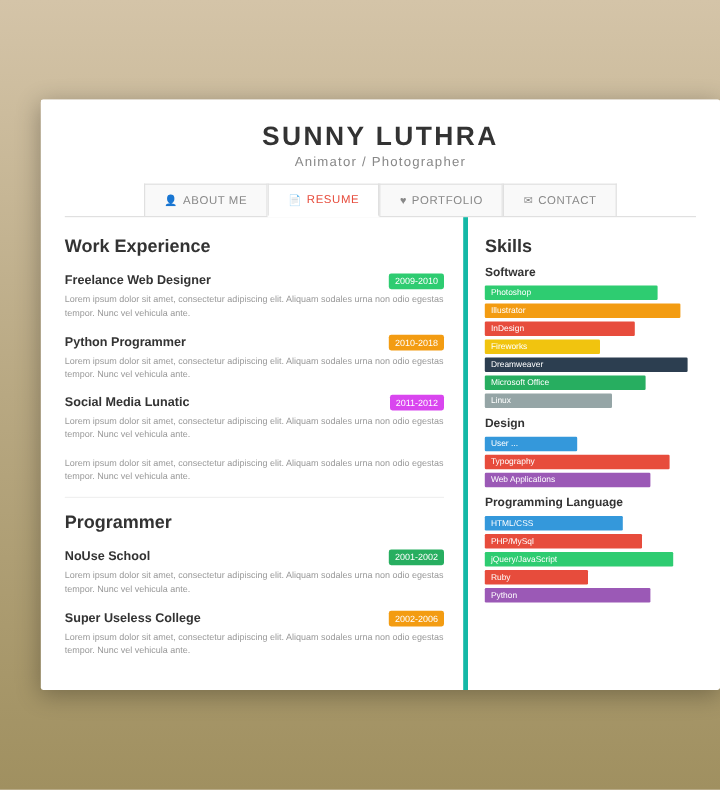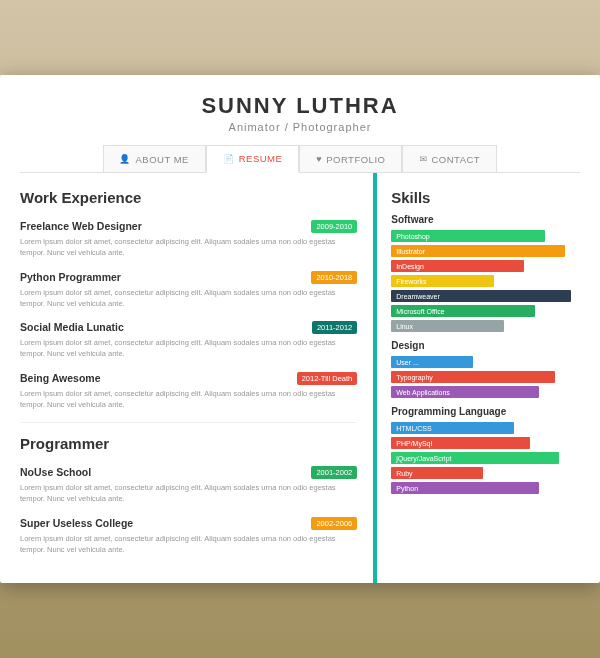--- a/index.html
+++ b/index.html
@@ -21,20 +21,21 @@
       z-index: 0;
     }
     .card {
       position: relative;
       z-index: 1;
       width: 600px;
       background: #fff;
       box-shadow: 0 4px 20px rgba(0,0,0,0.3);
       border-radius: 2px;
       overflow: hidden;
+      margin-left: 34px;
     }
     
     .header {
       background: #fff;
       text-align: center;
       padding: 18px 20px 0;
     }
     .header-name {
       font-size: 22px;
       font-weight: bold;
@@ -208,29 +209,25 @@
           <div class="work-item">
     <div class="work-header">
       <span class="work-title">Python Programmer</span>
       <span class="work-date" style="background:#f39c12">2010-2018</span>
     </div>
     <div class="work-desc">Lorem ipsum dolor sit amet, consectetur adipiscing elit. Aliquam sodales urna non odio egestas tempor. Nunc vel vehicula ante.</div>
   </div>
           <div class="work-item">
     <div class="work-header">
       <span class="work-title">Social Media Lunatic</span>
-      <span class="work-date" style="background:#0f766e">2011-2012</span>
-    </div>
-    <div class="work-desc">Lorem ipsum dolor sit amet, consectetur adipiscing elit. Aliquam sodales urna non odio egestas tempor. Nunc vel vehicula ante.</div>
-  </div>
-          <div class="work-item">
-    <div class="work-header">
-      <span class="work-title">Being Awesome</span>
-      <span class="work-date" style="background:#e74c3c">2012-Till Death</span>
-    </div>
+      <span class="work-date" style="background:#d946ef">2011-2012</span>
+    </div>
+    <div class="work-desc">Lorem ipsum dolor sit amet, consectetur adipiscing elit. Aliquam sodales urna non odio egestas tempor. Nunc vel vehicula ante.</div>
+  </div>
+          <div class="work-item">
     <div class="work-desc">Lorem ipsum dolor sit amet, consectetur adipiscing elit. Aliquam sodales urna non odio egestas tempor. Nunc vel vehicula ante.</div>
   </div>
         </div>
 
       <hr class="divider">
 
       <div class="section-title">Programmer</div>
 
       <div id="edu-items">
           <div class="work-item">

